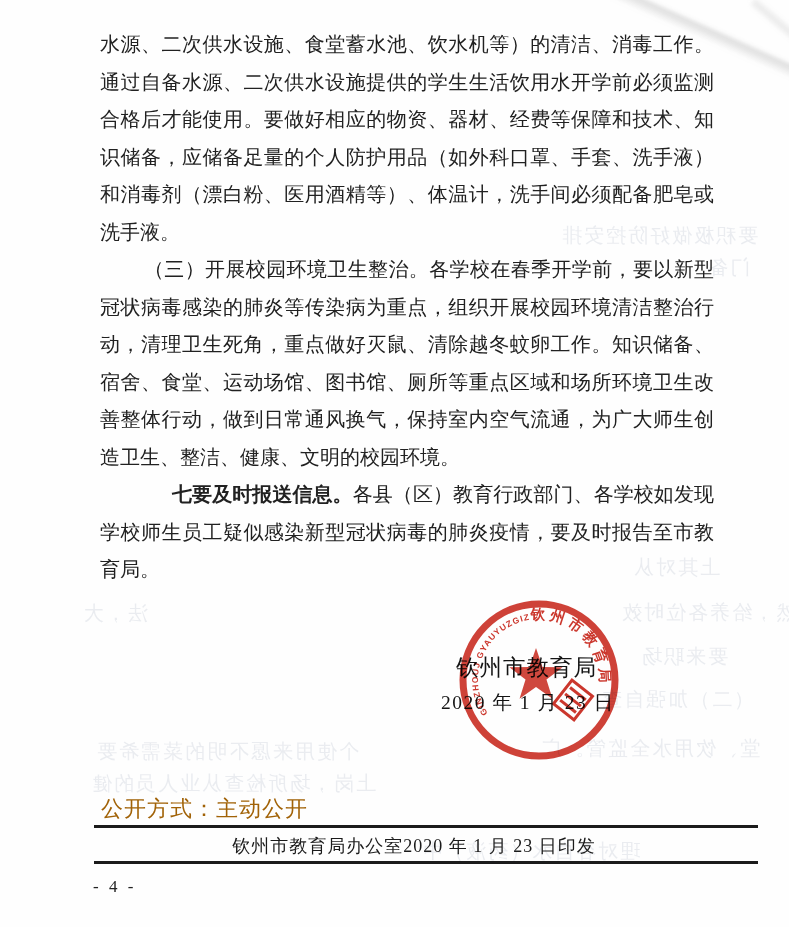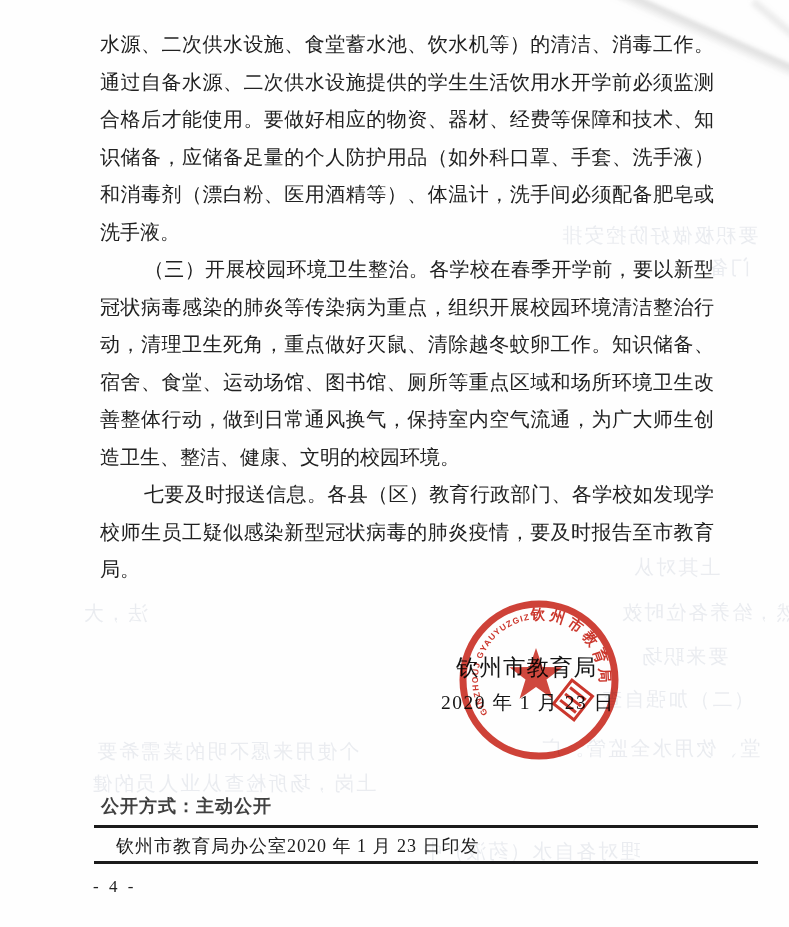--- a/index.html
+++ b/index.html
@@ -28,22 +28,23 @@
   }
   
   .body-text {
     position:absolute; left:100px; top:26px; width:614px; z-index:1;
     color:#212121; font-size:20px; line-height:37.5px;
     text-align:justify; text-justify:inter-character;
   }
   .para { margin:0; }
   .para.indent { text-indent:44px; }
   .para .lead-bold {
-    font-weight:400;
+    font-weight:700;
     font-family:"Liberation Sans","DejaVu Sans",sans-serif;
+    margin-left:28px;
   }
   
   .sig-org {
     position:absolute; left:456px; top:652px; z-index:2;
     font-size:22.5px; letter-spacing:1px; color:#141414;
   }
   .sig-date {
     position:absolute; left:441px; top:689px; z-index:2;
     font-size:19.5px; letter-spacing:1.5px; color:#141414;text-align:right;
   }
@@ -55,28 +56,28 @@
   .seal text { fill:#c8261b; }
   .seal .seal-latin {
     font-family:"Liberation Sans","DejaVu Sans",sans-serif;
     font-size:8.5px; letter-spacing:1.1px; font-weight:700;
   }
   .seal .seal-cn { font-size:14.5px; letter-spacing:4px; font-weight:700; }
   
   .footer-disclosure {
     position:absolute; left:101px; top:794px; z-index:1;
     font-family:"Liberation Sans","DejaVu Sans",sans-serif;
-    font-weight:700; font-size:18px; color:#404040; letter-spacing:1px;
+    font-weight:400; font-size:22px; color:#a16207; letter-spacing:1px;
   }
   .rule { position:absolute; left:94px; width:664px; background:#1b1b1b; z-index:1; }
   .rule-1 { top:825px; height:2.5px; }
   .rule-2 { top:861px; height:3px; }
   .office-row {
     position:absolute; left:94px; top:834px; width:664px; z-index:1;
-    display:flex; justify-content:flex-start; align-items:center;
+    display:flex; justify-content:center; align-items:center;
     font-size:18px; color:#1b1b1b; letter-spacing:1px;
   }
   .office-row .office { padding-left:22px; }
   .office-row .print-date { padding-right:46px; }
   .page-num {
     position:absolute; left:93px; top:877px; z-index:1;
     font-size:17px; letter-spacing:3px; color:#222;
   }
 </style>
 </head>

